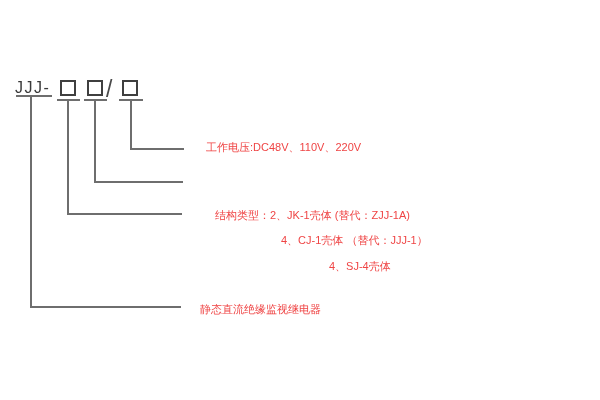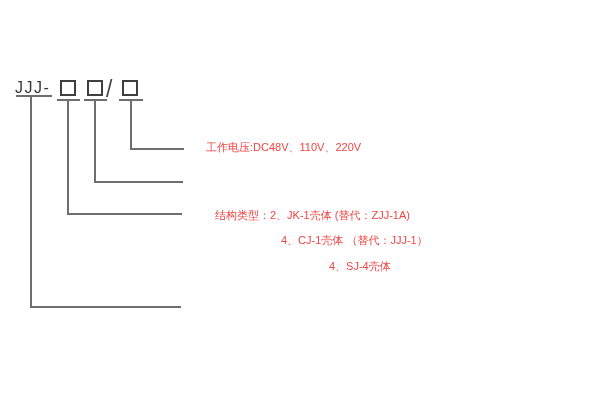--- a/index.html
+++ b/index.html
@@ -99,14 +99,15 @@
   <div class="vline" id="v-voltage"></div>
   <div class="hline" id="h-voltage"></div>
   <div class="hline" id="h-contacts"></div>
   <div class="hline" id="h-structure"></div>
   <div class="hline" id="h-product"></div>
 
   <div class="label" id="lbl-voltage">工作电压:DC48V、110V、220V</div>
   <div class="label" id="lbl-structure-title">结构类型：2、JK-1壳体 (替代：ZJJ-1A)</div>
   <div class="label" id="lbl-structure-2">4、CJ-1壳体 （替代：JJJ-1）</div>
   <div class="label" id="lbl-structure-3">4、SJ-4壳体</div>
+  <div class="label" id="lbl-product">静态直流绝缘监视继电器</div>
 
 </div>
 
 </body></html>

